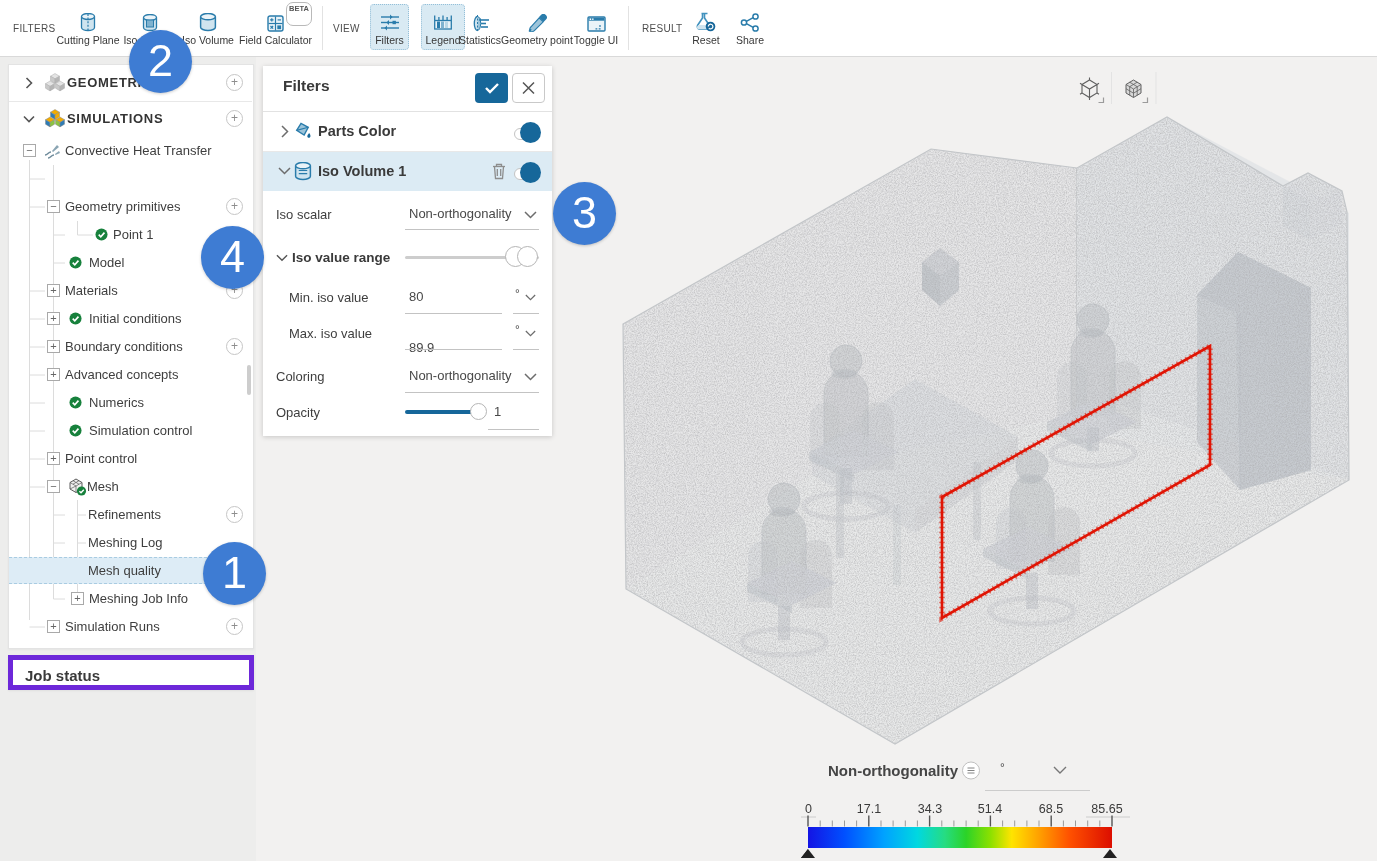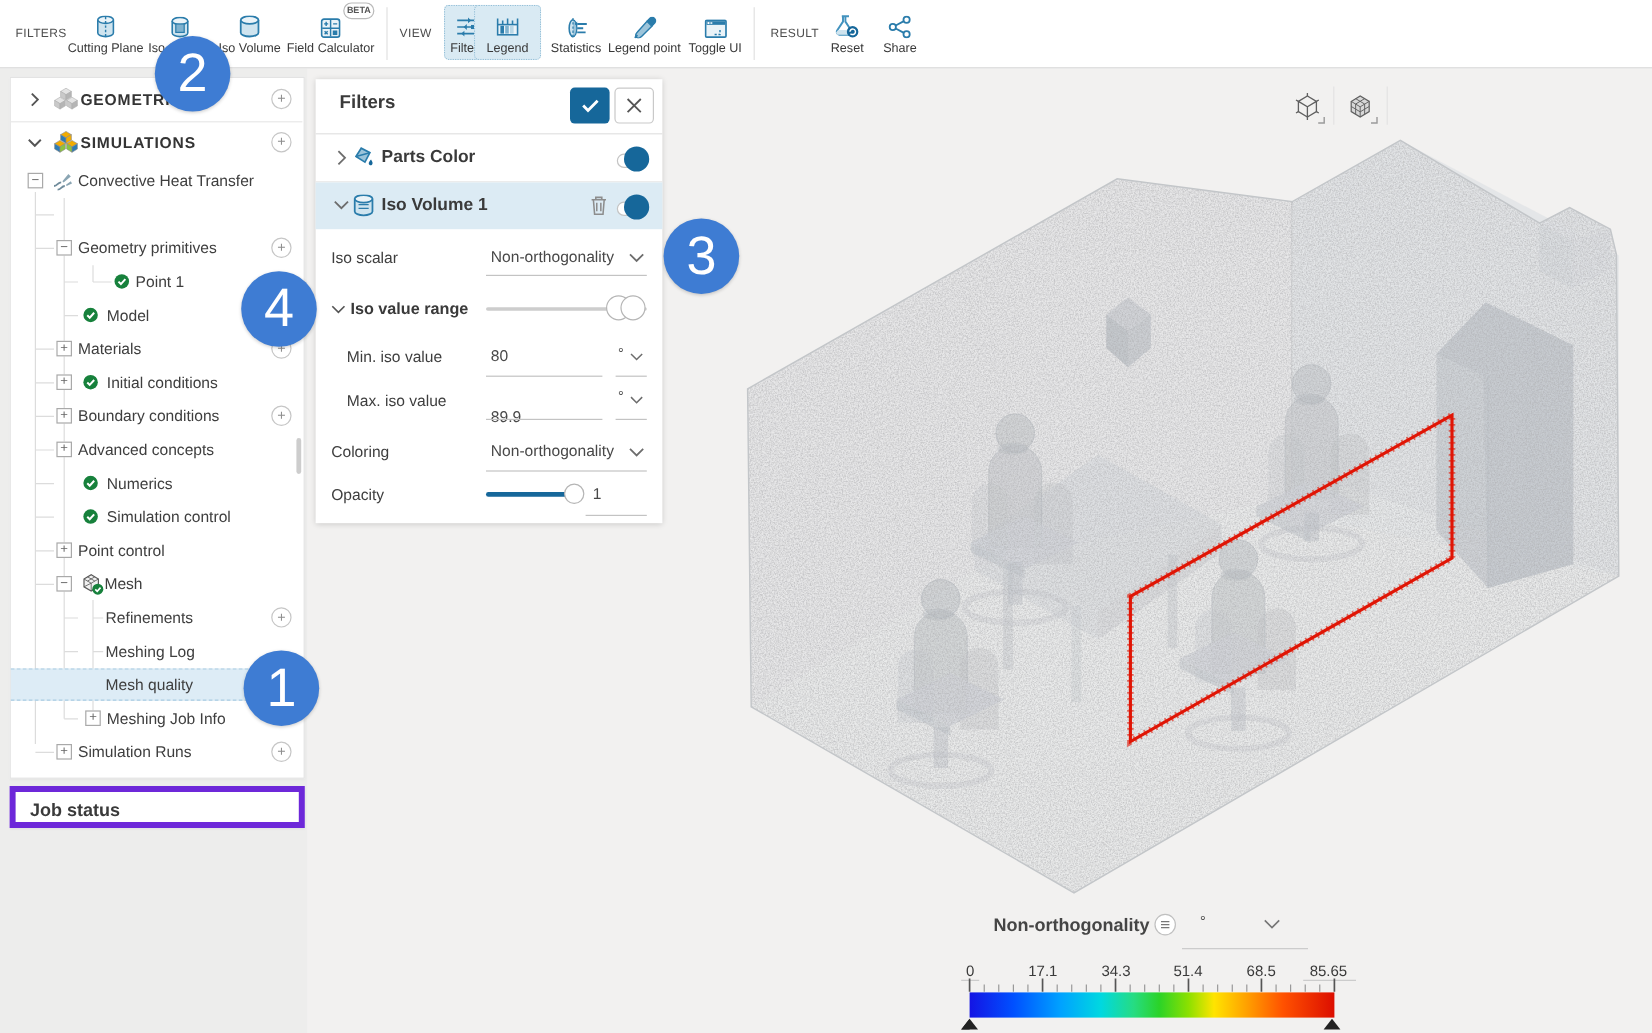--- a/index.html
+++ b/index.html
@@ -6,21 +6,21 @@
 .abs{position:absolute}
 #toolbar{position:absolute;left:0;top:0;width:1377px;height:57px;background:#fff;border-bottom:1px solid #d9d9d9}
 .glabel{position:absolute;top:23px;font-size:10px;color:#4d4d4d;letter-spacing:.3px}
 .titem{position:absolute;top:4px;text-align:center}
 .titem .ic{height:28px;display:flex;align-items:flex-end;justify-content:center}
 .titem .lb{font-size:10.5px;color:#383838;margin-top:2px;white-space:nowrap}
 .tbtn{position:absolute;top:4px;height:46px;background:#d9eaf3;border:1px dotted #94bfd8;border-radius:4px;text-align:center}
 .tbtn .ic{height:26px;display:flex;align-items:flex-end;justify-content:center;padding-top:6px}
 .tbtn .lb{font-size:10.5px;color:#383838;margin-top:3px}
 .tsep{position:absolute;top:6px;width:1px;height:44px;background:#e2e2e2}
-#beta{position:absolute;left:286px;top:2px;width:26px;height:14px;border:1px solid #b9b9b9;border-radius:7px;font-size:7.5px;color:#555;text-align:center;line-height:11px;background:#fff;font-weight:bold}
+#beta{position:absolute;left:286px;top:2px;width:26px;height:24px;border:1px solid #b9b9b9;border-radius:7px;font-size:7.5px;color:#555;text-align:center;line-height:11px;background:#fff;font-weight:bold}
 #viewport{position:absolute;left:256px;top:57px;width:1121px;height:804px;background:#f2f1f0}
 
 #tree{position:absolute;left:8px;top:64px;width:246px;height:585px;background:#fff;border:1px solid #e3e3e3;box-shadow:0 1px 2px rgba(0,0,0,.04)}
 .trow{position:absolute;left:0;width:243px;height:28px}
 .tx{position:absolute;font-size:13px;color:#3e3e3e;white-space:nowrap;top:50%;transform:translateY(-52%)}
 .tb{font-weight:bold;color:#343434;font-size:13px;letter-spacing:.7px}
 .exp{position:absolute;width:13px;height:13px;top:7px;border:1px solid #a9a9a9;background:#fff;color:#666;font-size:11px;line-height:11px;text-align:center}
 .pluscir{position:absolute;width:17px;height:17px;top:5px;left:217px;border:1px solid #c6c6c6;border-radius:50%;color:#8e8e8e;font-size:12px;line-height:15px;text-align:center;background:#fff}
 .chev{position:absolute;top:9px}
 #jobstatus{position:absolute;left:8px;top:655px;width:246px;height:35px;background:#fff;border:5px solid #6d28d9;box-shadow:0 1px 2px rgba(0,0,0,.06)}
@@ -185,21 +185,21 @@
           <g fill="#2a7cab">
             <path d="M10 0.6 l2.6 2.4 -2.6 2.4z"></path>
             <path d="M9 6.1 l-2.6 2.4 2.6 2.4z"></path>
             <path d="M7 11.6 l-2.6 2.4 2.6 2.4z"></path>
           </g>
           <rect x="12.5" y="6.8" width="3.4" height="3.4" fill="#2a7cab"></rect>
         </svg>
       </div>
       <div class="lb">Filters</div>
     </div>
-<div class="tbtn" style="left:395px;width:56px">
+<div class="tbtn" style="left:421px;width:44px">
       <div class="ic">
         <svg width="20" height="17" viewBox="0 0 20 17">
           <g stroke="#2a7cab" stroke-width="1.3" fill="none">
             <path d="M1.7 6 v-4.5 M5.9 6 v-3 M10 6 v-4.5 M14.1 6 v-3 M18.3 6 v-4.5"></path>
           </g>
           <rect x="1.7" y="6.5" width="16.6" height="8.5" fill="#eaf3f8" stroke="#2a7cab" stroke-width="1.3"></rect>
           <rect x="4" y="7.5" width="3" height="6.5" fill="#2a7cab"></rect>
           <rect x="8" y="7.5" width="3" height="6.5" fill="#7fb2cf"></rect>
           <rect x="12" y="7.5" width="3" height="6.5" fill="#b9d7e6"></rect>
         </svg>
@@ -223,21 +223,21 @@
       <div class="lb">Statistics</div>
     </div>
 <div class="titem" style="left:495px;width:84px">
       <div class="ic">
         <svg width="19" height="18" viewBox="0 0 19 18">
           <path d="M13.2 0.8 a3.4 3.4 0 0 1 4.8 4.8 l-2.4 2.4 -4.8 -4.8 z" fill="#2a7cab"></path>
           <path d="M11.2 3.8 l4 4 -8.6 8.6 c-1.2 1.2 -3.3 1.6 -4.3 .7 -1 -1 -.6 -3.1 .7 -4.3 z" fill="#9cc4da" stroke="#2a7cab" stroke-width="1.2"></path>
           <line x1="1" y1="17.5" x2="3.2" y2="15.3" stroke="#2a7cab" stroke-width="1.5"></line>
         </svg>
       </div>
-      <div class="lb">Legend point</div>
+      <div class="lb">Geometry point</div>
     </div>
 <div class="titem" style="left:561px;width:70px">
       <div class="ic">
         <svg width="19" height="16" viewBox="0 0 19 16">
           <rect x="1" y="1" width="17" height="14" rx="1" fill="#eaf3f8" stroke="#2a7cab" stroke-width="1.4"></rect>
           <rect x="1.7" y="1.7" width="15.6" height="3" fill="#2a7cab"></rect>
           <rect x="2.6" y="2.4" width="1.6" height="1.6" fill="#fff"></rect>
           <rect x="5" y="2.4" width="1.6" height="1.6" fill="#cfe4ef"></rect>
           <path d="M8.5 12.8 h4.5 v-4.5" fill="none" stroke="#2a7cab" stroke-width="1.2" stroke-dasharray="1.8 1.4"></path>
         </svg>

